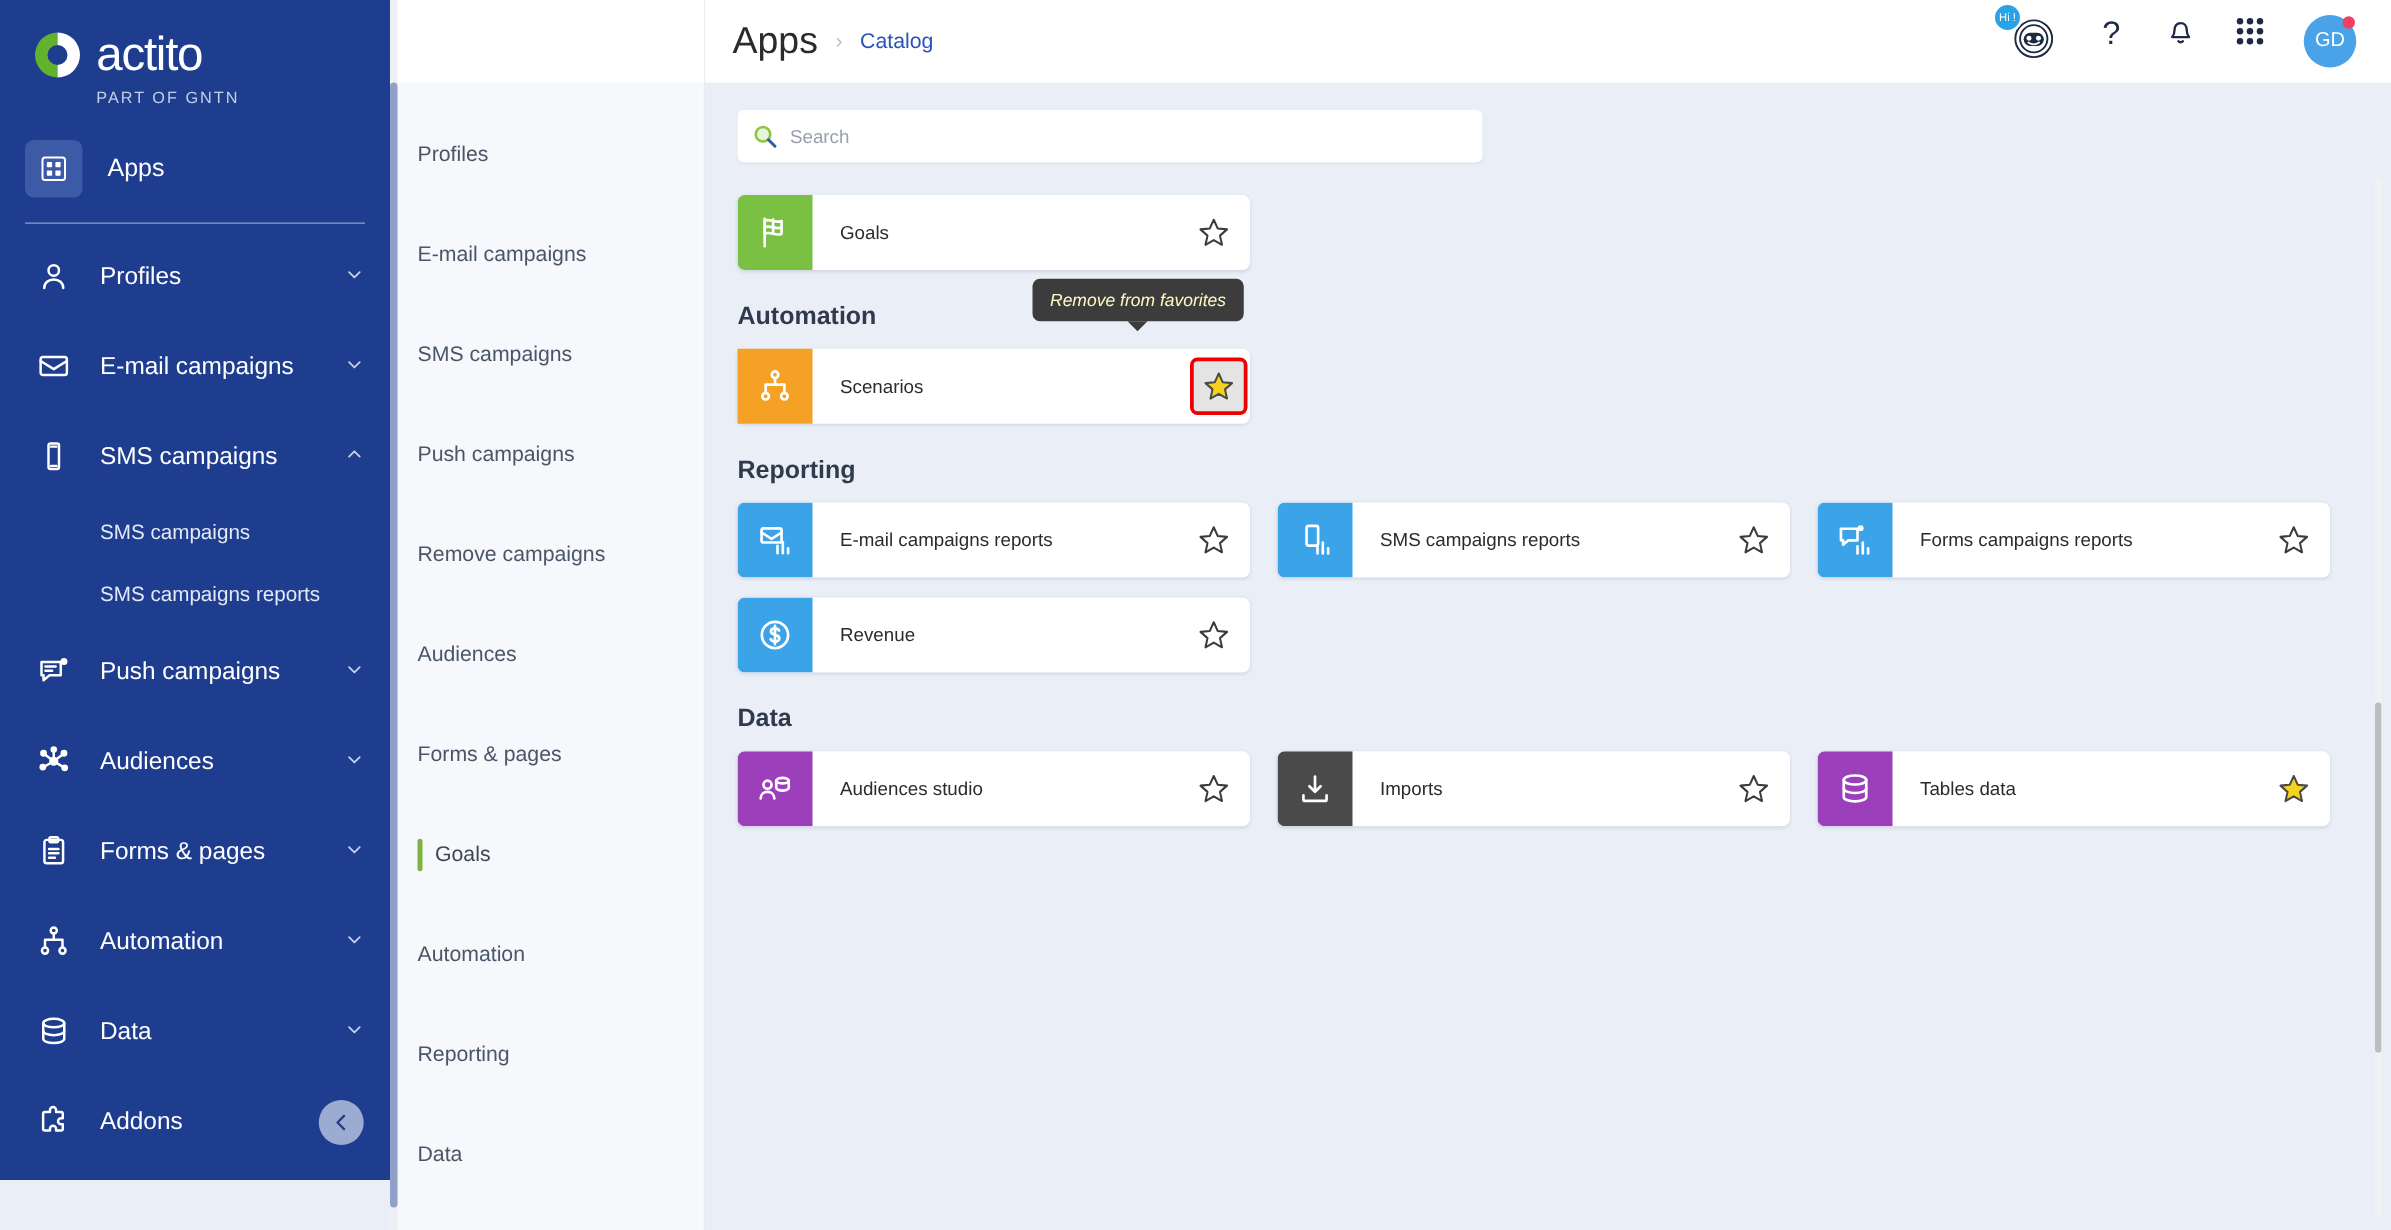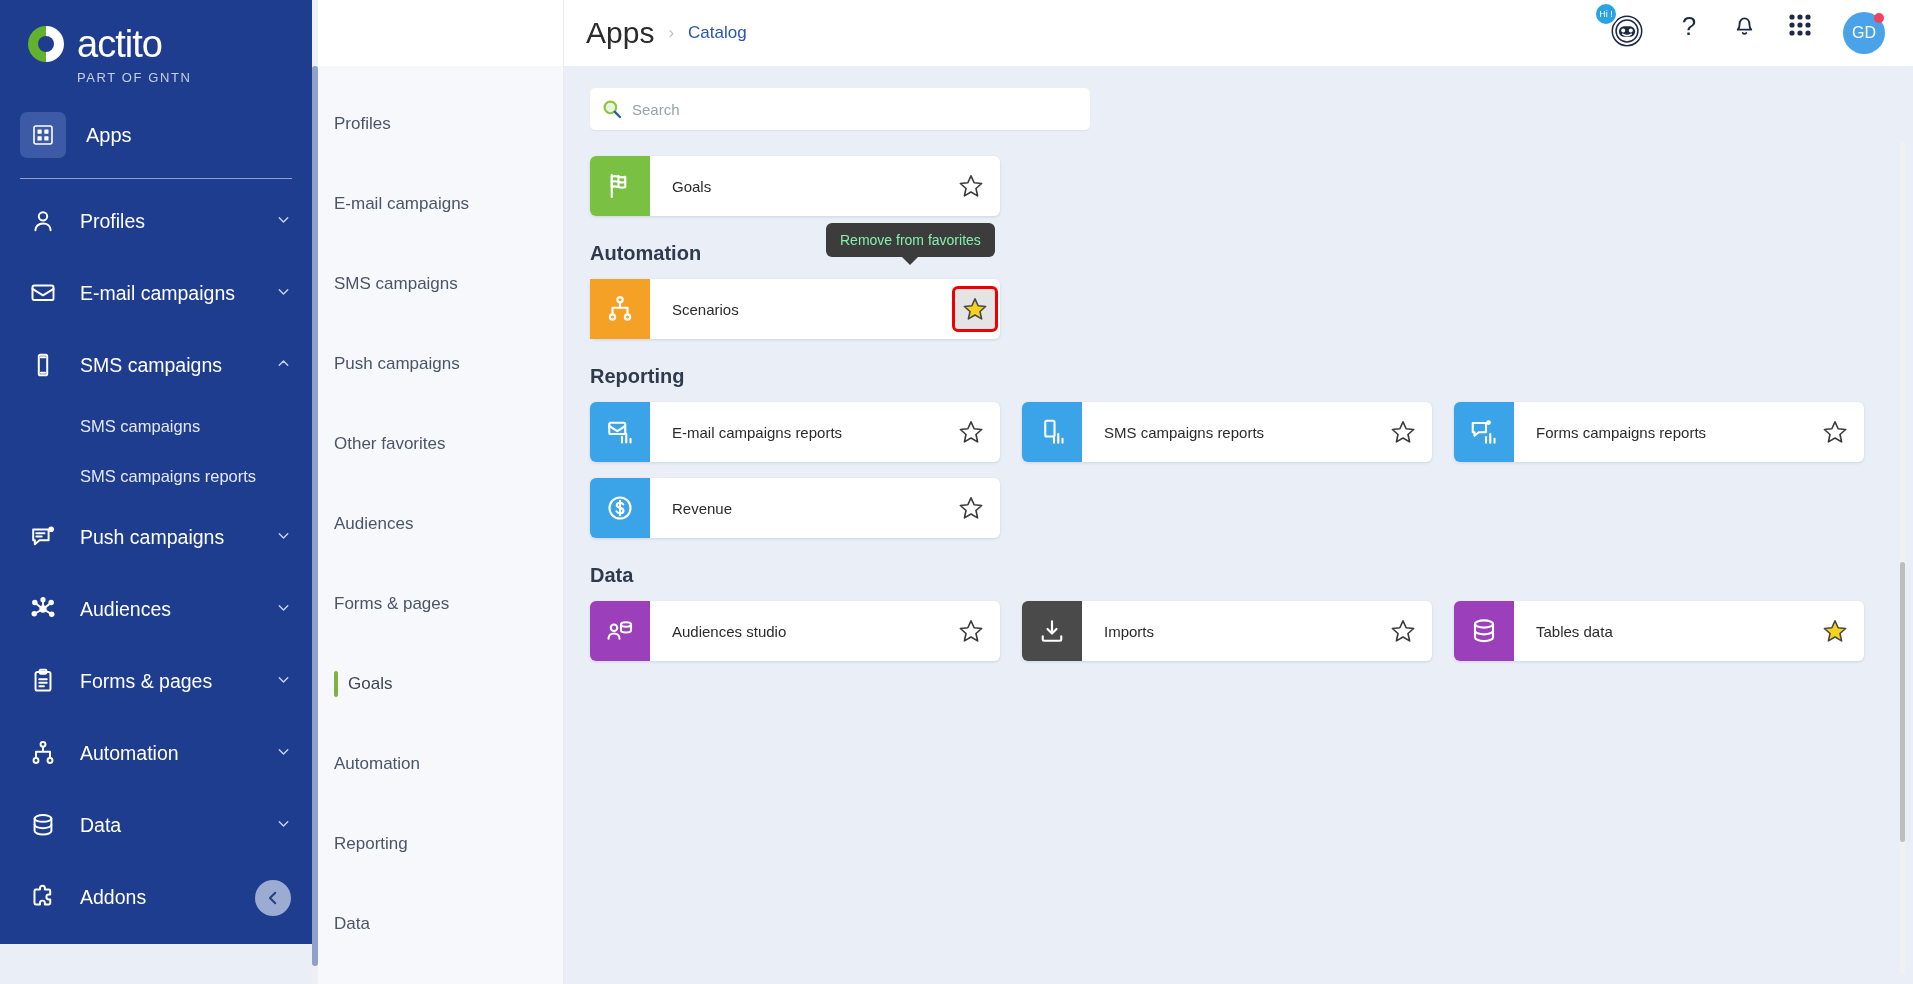--- a/index.html
+++ b/index.html
@@ -107,21 +107,21 @@
     position: absolute; right: 1px; top: 1px; width: 10px; height: 10px;
     border-radius: 50%; background: #f4405f;
   }
 
   .content {
     position: absolute; top: 66px; left: 0; right: 0; bottom: 0;
     overflow: hidden; padding: 22px 0 0 0;
   }
   .search-wrap { padding: 0 0 0 26px; }
   .search-box {
-    width: 500px; height: 42px; background: #fff; border-radius: 5px;
+    width: 596px; height: 42px; background: #fff; border-radius: 5px;
     display: flex; align-items: center; padding: 0 12px; gap: 10px;
     box-shadow: 0 1px 2px rgba(0,0,0,.06);
   }
   .search-input {
     border: none; outline: none; font-size: 15px; color: #444;
     font-family: "Liberation Sans", sans-serif; flex: 1; background: transparent;
   }
   .search-input::placeholder { color: #9aa0ab; }
 
   .grid-wrap { padding: 0 26px 0 26px; margin-top: 26px; }
@@ -140,23 +140,24 @@
     display: flex; align-items: center; justify-content: center;
   }
   .card .name { font-size: 15px; color: #2b2b2b; margin-left: 22px; flex: 1; }
   .card .star { margin-right: 16px; cursor: pointer; display: flex; align-items: center; justify-content: center; }
   .star-hl {
     width: 46px; height: 46px; background: #e4e4e4; border-radius: 6px;
     border: 3px solid #ef0000; display: flex; align-items: center; justify-content: center;
     margin-right: 2px; cursor: pointer;
   }
   .tooltip {
-    position: absolute; background: #3c3c3c; color: #86efac;
+    position: absolute; background: #3c3c3c; color: #fef9c3;
     font-size: 14px; padding: 9px 14px; border-radius: 6px; white-space: nowrap;
     z-index: 30;
+    font-style: italic;
   }
   .tooltip:after {
     content: ""; position: absolute; bottom: -8px; left: 50%; margin-left: -8px;
     border-left: 8px solid transparent; border-right: 8px solid transparent;
     border-top: 8px solid #3c3c3c;
   }
   .main-scroll-track {
     position: absolute; right: 8px; top: 76px; bottom: 10px; width: 5px;
     background: #f1f1f1; border-radius: 3px;
   }
@@ -338,21 +339,21 @@
         <div class="cat-item">
           <span>E-mail campaigns</span>
         </div>
         <div class="cat-item">
           <span>SMS campaigns</span>
         </div>
         <div class="cat-item">
           <span>Push campaigns</span>
         </div>
         <div class="cat-item">
-          <span>Other favorites</span>
+          <span>Remove campaigns</span>
         </div>
         <div class="cat-item">
           <span>Audiences</span>
         </div>
         <div class="cat-item">
           <span>Forms &amp; pages</span>
         </div>
         <div class="cat-item active">
           <span class="marker"></span>
           <span>Goals</span>

